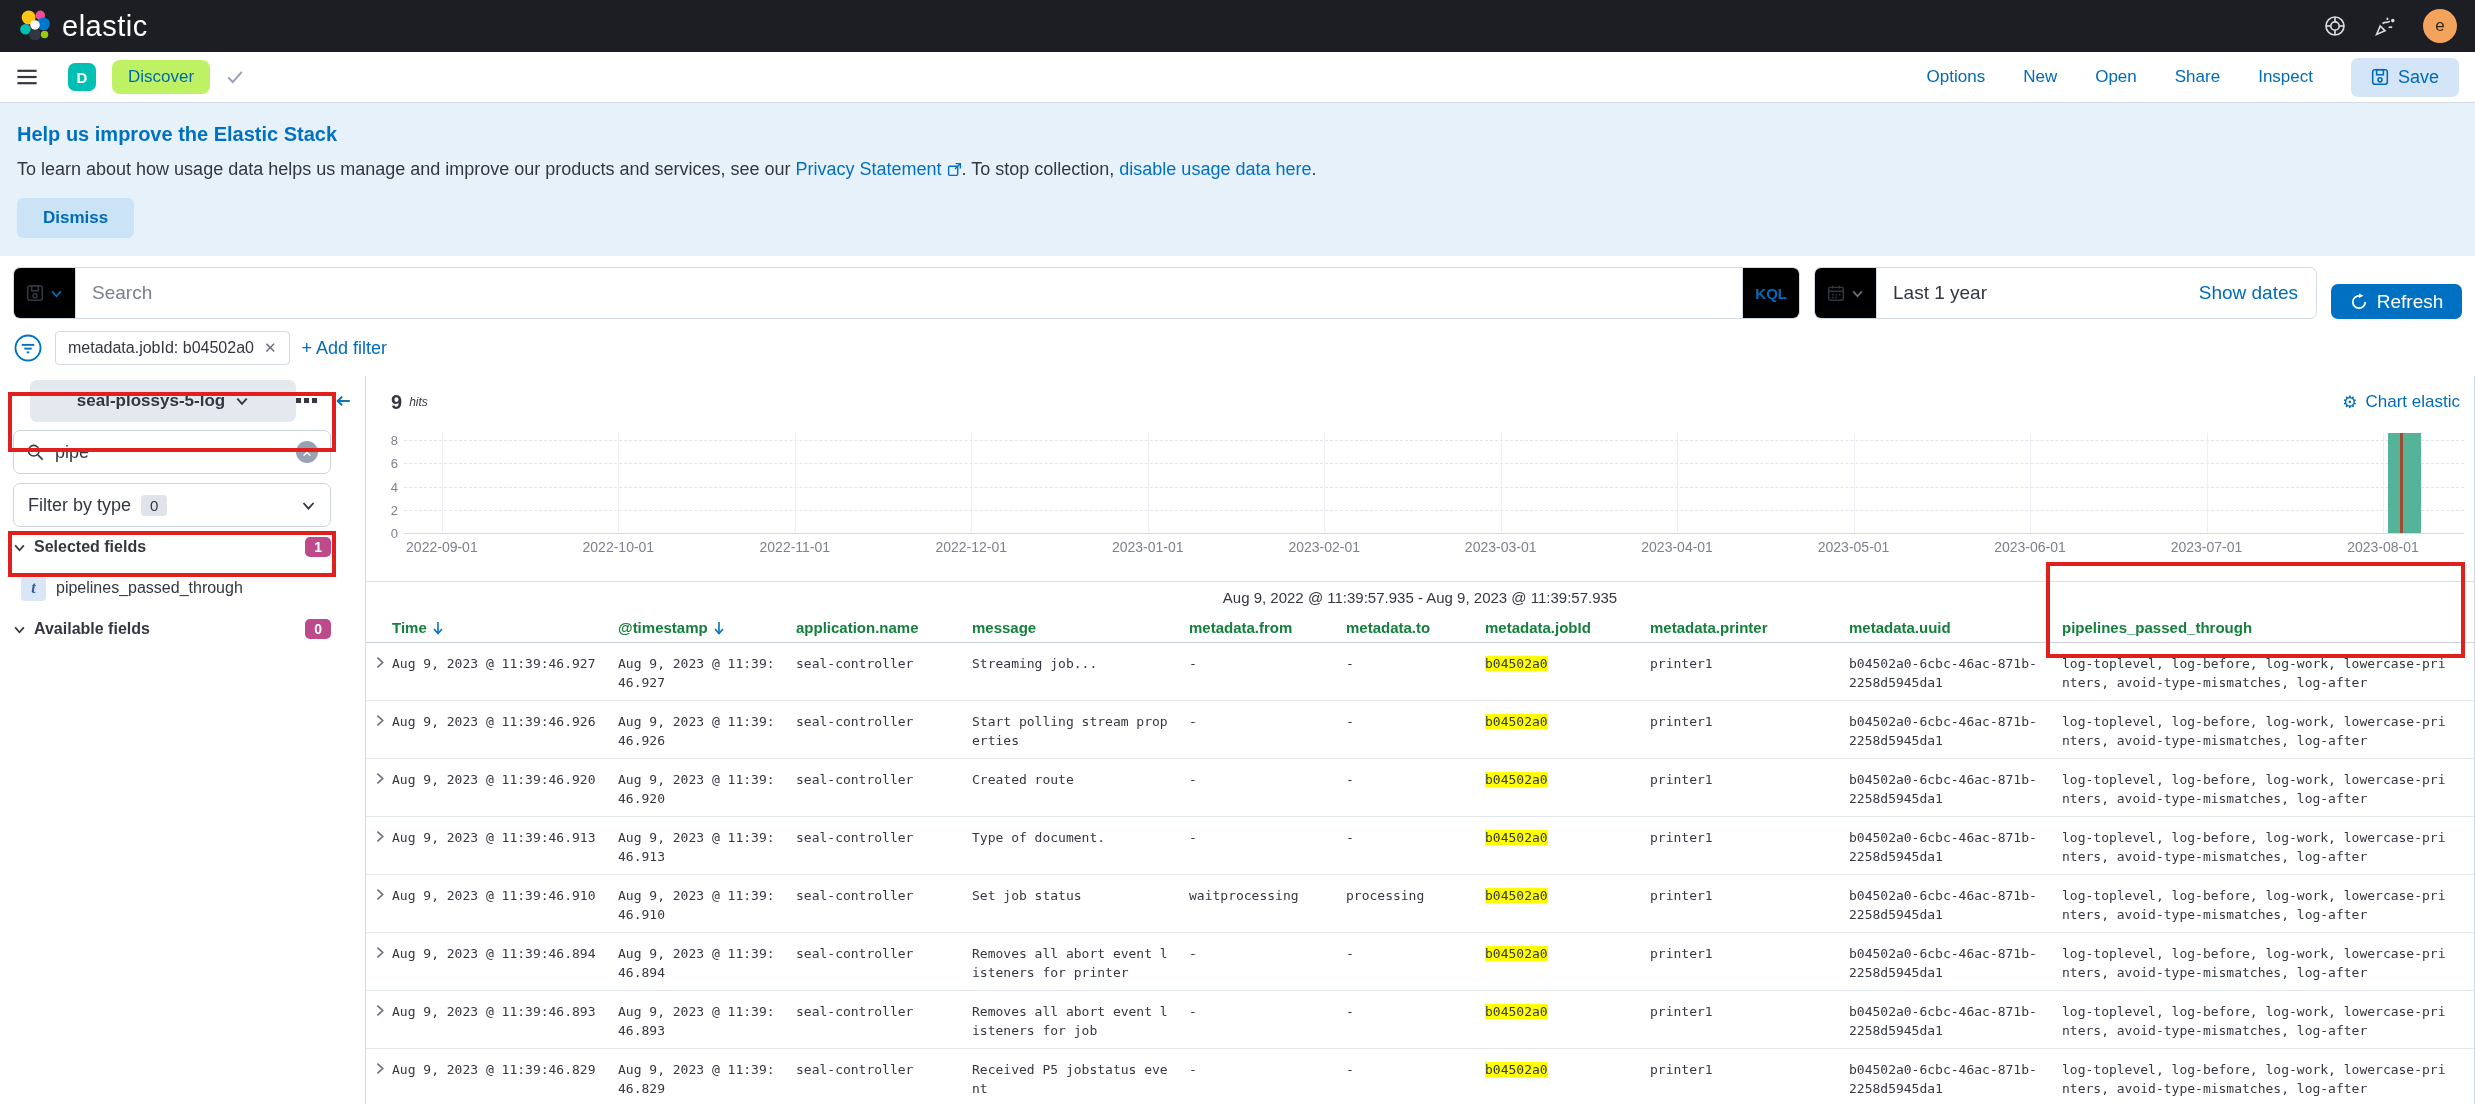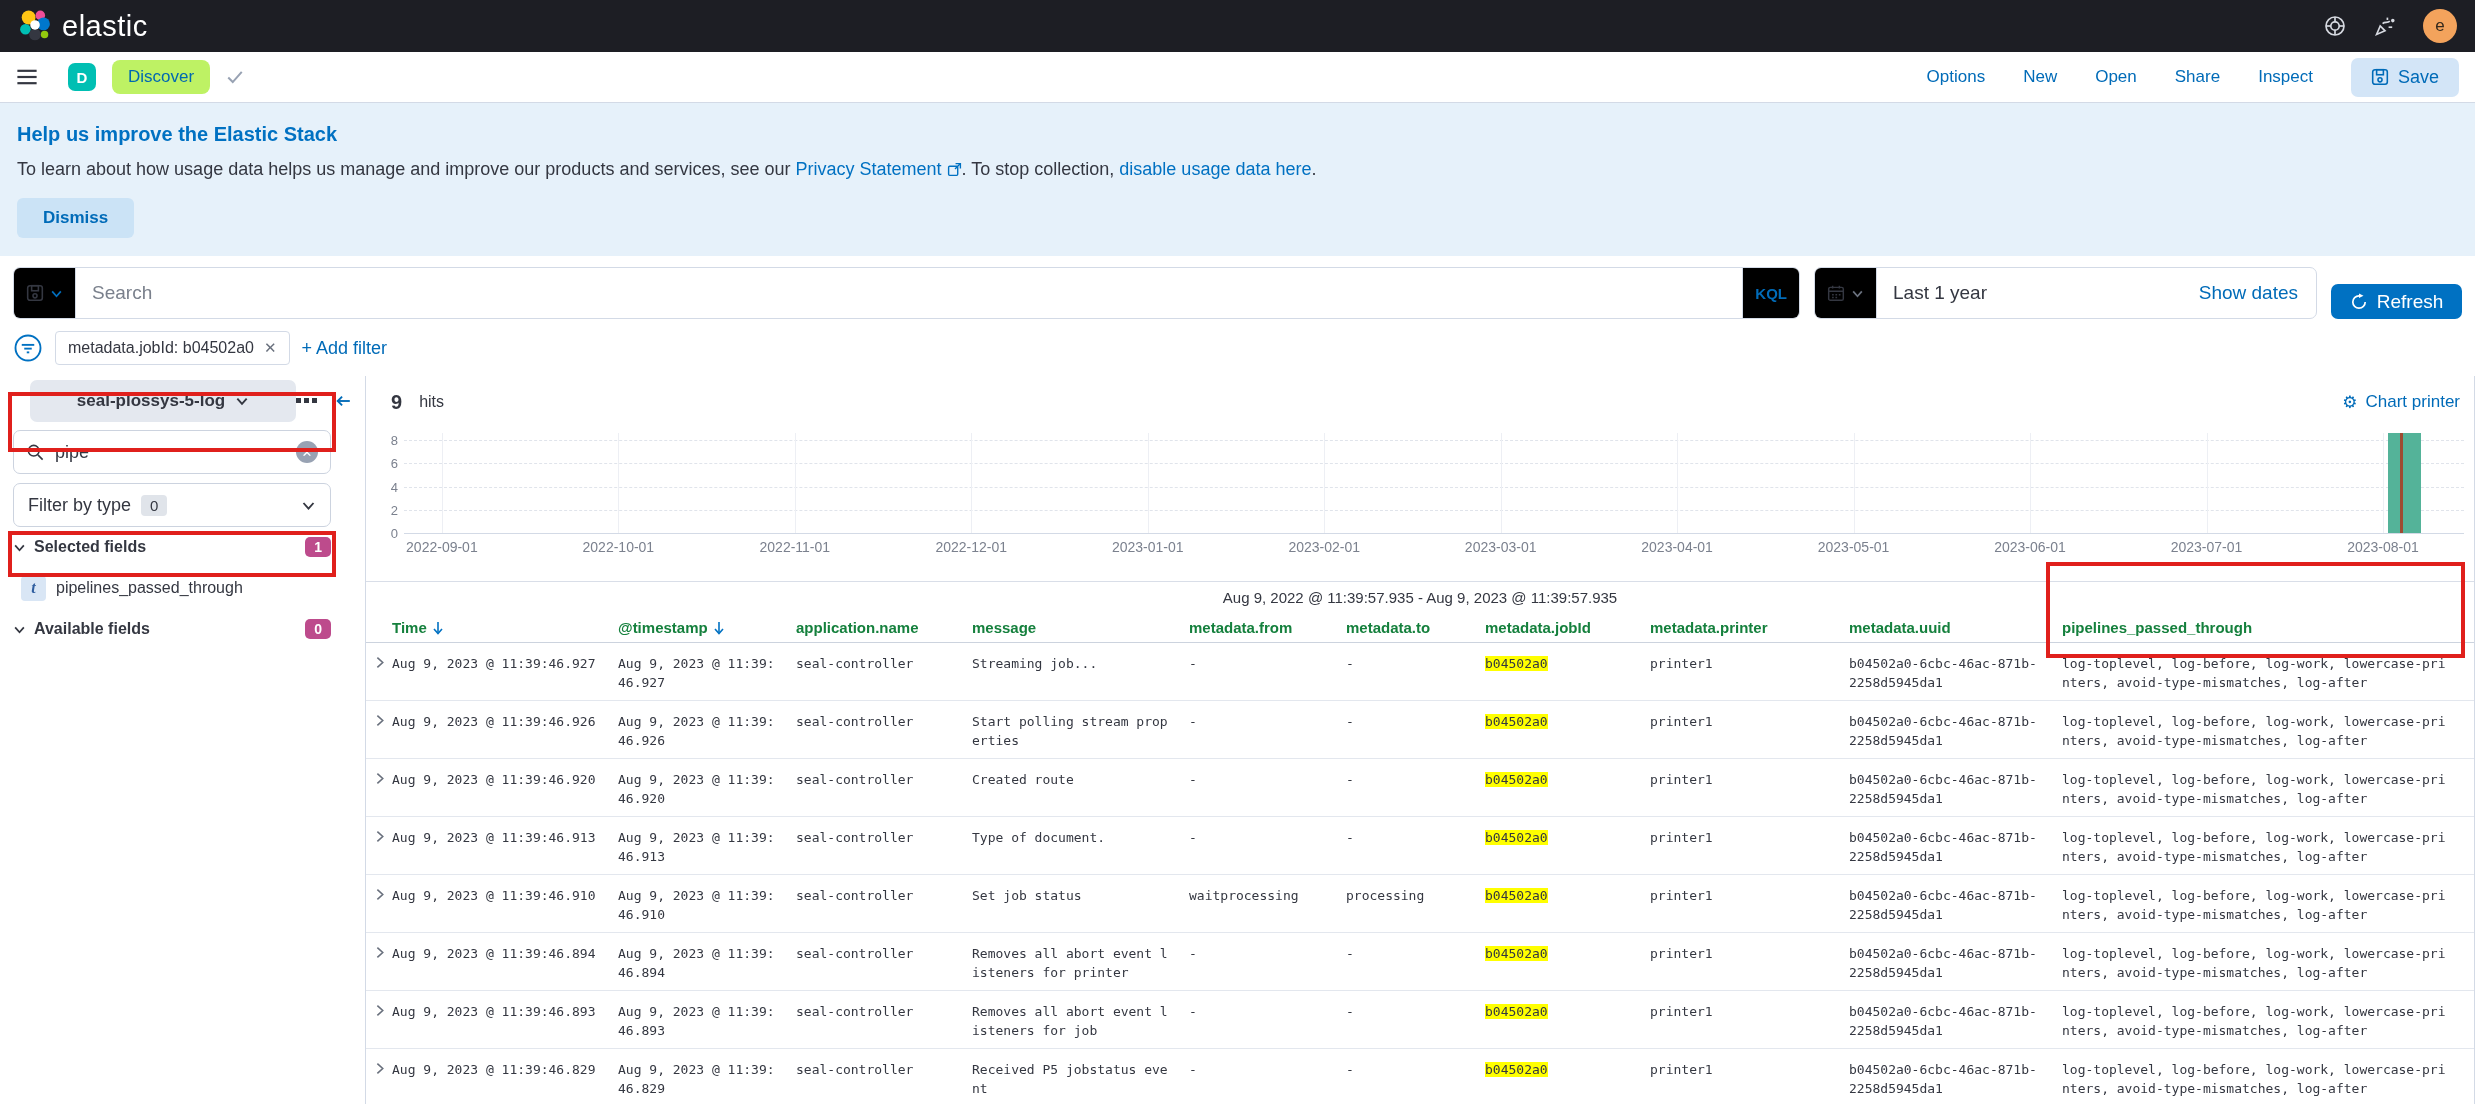--- a/index.html
+++ b/index.html
@@ -82,21 +82,21 @@
   .field-item { margin-top:8px; width:318px; height:42px; display:flex; align-items:center; gap:10px; padding:0 8px; }
   .token-t { width:25px; height:25px; border-radius:4px; background:#d9e6f5; color:#2f5d9e;
     font-family:"Liberation Serif", serif; font-style:italic; font-size:16px; font-weight:700;
     display:flex; align-items:center; justify-content:center; }
   .field-name { font-size:16px; color:#343741; }
 
   
   .main { flex:1; border-left:1px solid #d3dae6; border-right:1px solid #d3dae6; position:relative; }
   .hits-row { height:52px; display:flex; align-items:center; padding:0 14px 0 25px; }
   .hits-num { font-size:20px; font-weight:700; }
-  .hits-label { font-size:16px; margin-left:17px; }
+  .hits-label { font-size:12px; margin-left:7px;font-style:italic; }
   .chart-options { margin-left:auto; color:#006bb8; font-size:17px; display:flex; align-items:center; gap:8px; }
   .gear { font-family:"DejaVu Sans", sans-serif; font-size:17px; color:#006bb8; }
 
   .chart { position:relative; margin:5px 10px 0 38px; height:100px; }
   .ylab { position:absolute; left:-26px; width:20px; text-align:right; font-size:13px; color:#7b818e; transform:translateY(-50%); }
   .hgrid { position:absolute; left:0; right:0; border-top:1px dashed #e0e4eb; }
   .hgrid.zero { border-top:1px solid #d3dae6; }
   .vgrid { position:absolute; top:0; bottom:0; border-left:1px solid #edeff4; }
   .bar { position:absolute; bottom:0; top:0; width:33px; background:#54b399; }
   .bar-line { position:absolute; top:0; bottom:0; left:12px; width:3px; background:#9e4b32; }
@@ -357,21 +357,21 @@
         <span class="acc-badge">0</span>
       </div>
     </div>
 
     <div class="main">
       <div class="hits-row">
         <span class="hits-num">9</span>
         <span class="hits-label">hits</span>
         <span class="chart-options">
           <span class="gear">⚙</span>
-          <span>Chart printer</span>
+          <span>Chart elastic</span>
         </span>
       </div>
 
       <div class="chart" id="chart">
           <div class="hgrid" style="top: 7%;"></div>
           <div class="ylab" style="top: 7%;">8</div>
           <div class="hgrid" style="top: 30.25%;"></div>
           <div class="ylab" style="top: 30.25%;">6</div>
           <div class="hgrid" style="top: 53.5%;"></div>
           <div class="ylab" style="top: 53.5%;">4</div>

